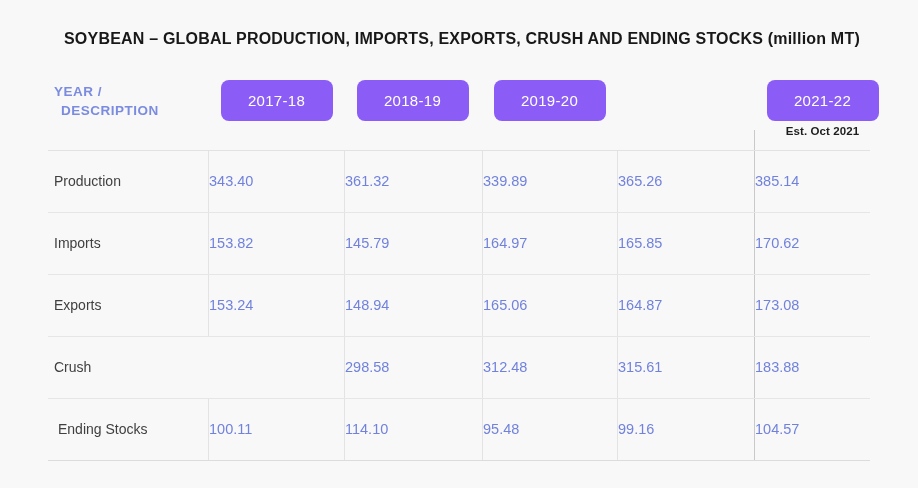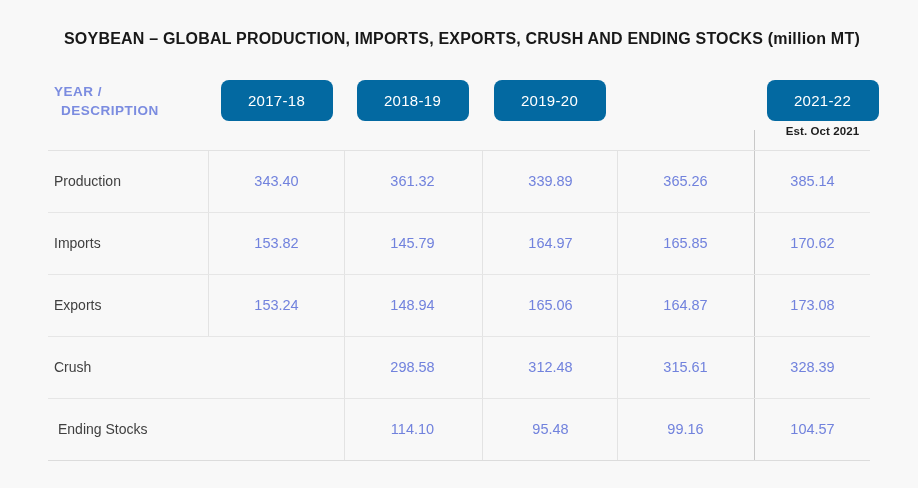--- a/index.html
+++ b/index.html
@@ -78,21 +78,21 @@
   .badge-cell.c2 { left: 273px; }
   .badge-cell.c3 { left: 409px; }
   .badge-cell.c4 { left: 546px; }
 
   .badge {
     display: inline-block;
     width: 112px;
     height: 41px;
     line-height: 41px;
     border-radius: 8px;
-    background: #0369a1;
+    background: #8b5cf6;
     color: #ffffff;
     font-size: 15px;
     letter-spacing: 0.3px;
     text-align: center;
     box-sizing: border-box;
   }
   .est-note {
     margin-top: 4px;
     font-size: 11.5px;
     font-weight: bold;
@@ -132,21 +132,21 @@
     top: 0;
     width: 662px;
     height: 61px;
   }
   .cell {
     position: absolute;
     top: 0;
     height: 61px;
     line-height: 61px;
     width: 136px;
-    text-align: center;
+    text-align: left;
     font-size: 14.5px;
     color: #7182dd;
     box-sizing: border-box;
     border-left: 1px solid #e3e3e3;
   }
   .cell.c0 { left: 0px; }
   .cell.c1 { left: 136px; }
   .cell.c2 { left: 274px; }
   .cell.c3 { left: 409px; }
   .cell.c4 { left: 546px; width: 116px; border-left: 1px solid #c9c9c9; }
@@ -242,27 +242,28 @@
           <div class="cell c4">173.08</div>
         </div>
       </div>
 
       <div class="trow">
         <div class="rowlabel">Crush</div>
         <div class="cellgrid">
           <div class="cell c1">298.58</div>
           <div class="cell c2">312.48</div>
           <div class="cell c3">315.61</div>
-          <div class="cell c4">328.39</div>
+          <div class="cell c4">183.88</div>
         </div>
       </div>
 
       <div class="trow">
         <div class="rowlabel indent">Ending Stocks</div>
         <div class="cellgrid">
+          <div class="cell c0">100.11</div>
           <div class="cell c1">114.10</div>
           <div class="cell c2">95.48</div>
           <div class="cell c3">99.16</div>
           <div class="cell c4">104.57</div>
         </div>
       </div>
 
     </div>
   </div>
 </div>

